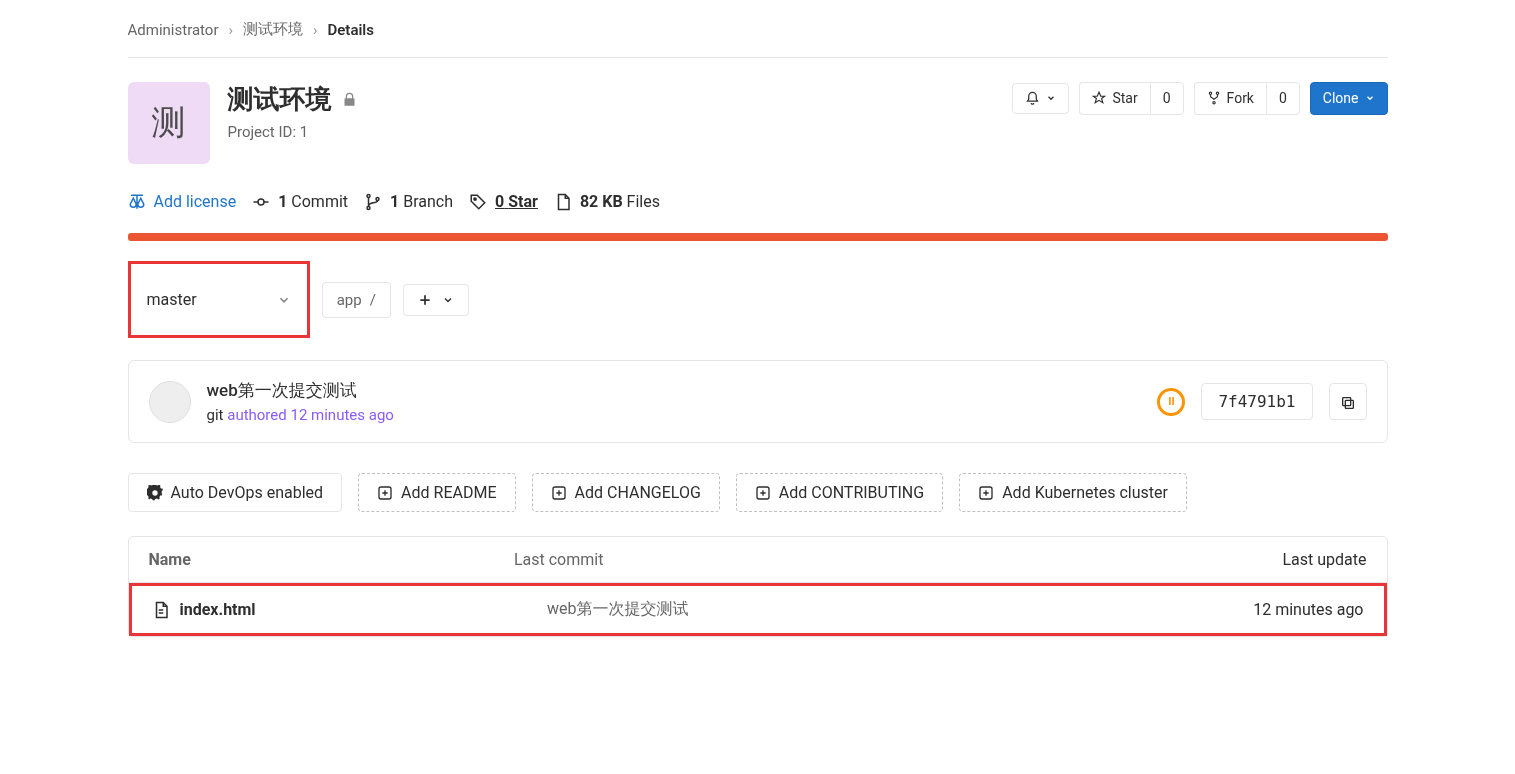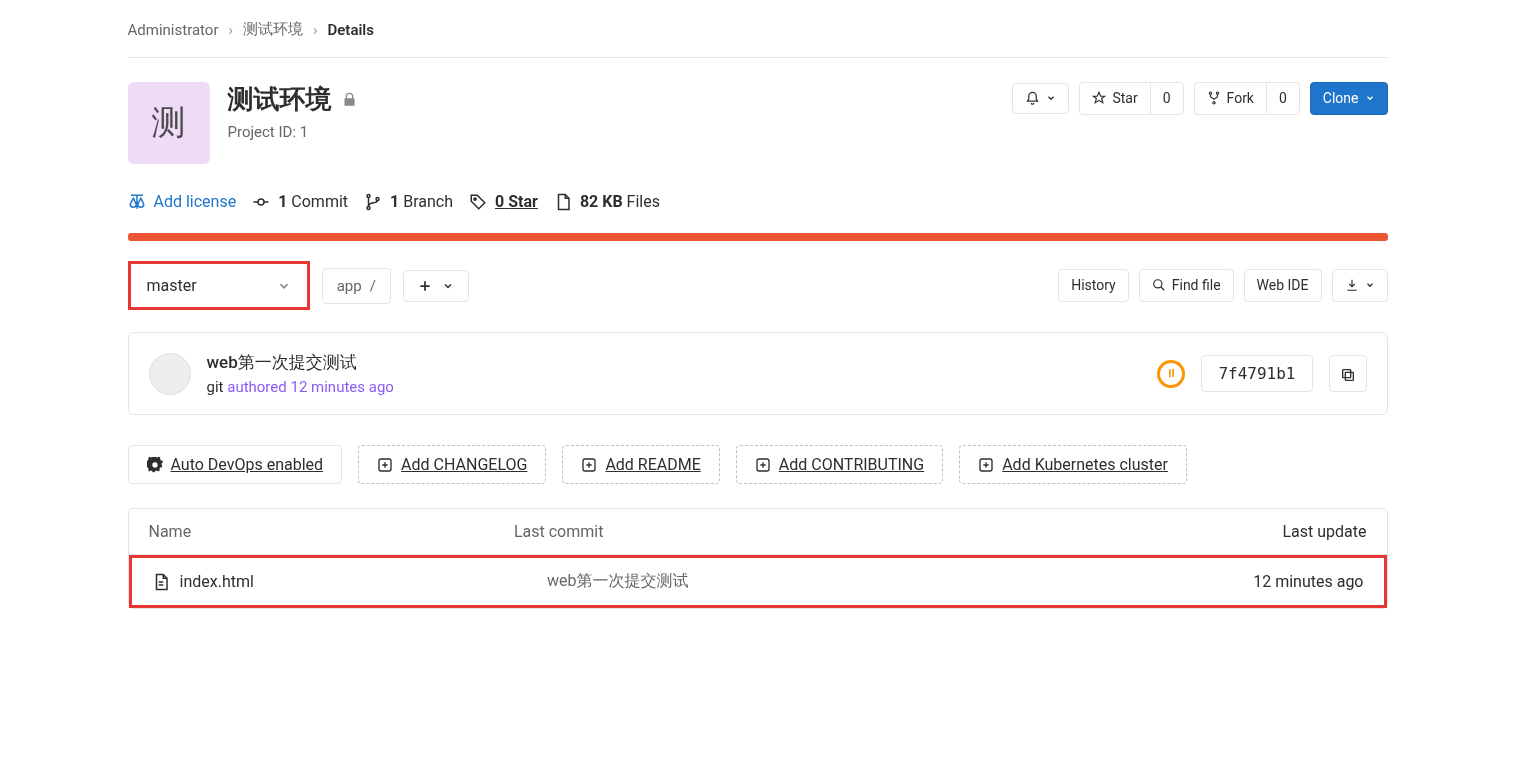--- a/index.html
+++ b/index.html
@@ -33,49 +33,49 @@
 .stat-item { display: inline-flex; align-items: center; gap: 8px; font-size: 16px; color: #2e2e2e; }
 .stat-item .count { font-weight: 700; }
 .stat-link { color: #1f75cb; }
 .underline { text-decoration: underline; font-weight: 700; }
 
 
 .orange-bar { height: 8px; background: #ec5533; margin-top: 22px; border-radius: 3px; }
 
 
 .branch-row { display: flex; align-items: center; margin-top: 20px; gap: 12px; }
-.branch-select { border: 3px solid #e83535; display: flex; align-items: center; border-radius: 0; padding: 12px 16px; font-size: 16px; gap: 80px; }
+.branch-select { border: 3px solid #e83535; display: flex; align-items: center; border-radius: 0; padding: 26px 16px; font-size: 16px; gap: 80px; }
 .dropdown-chevron { color: #888; }
 .breadcrumb-path { display: flex; align-items: center; border: 1px solid #e5e5e5; border-radius: 4px; padding: 8px 14px; font-size: 15px; color: #666; }
 .plus-dropdown { display: flex; align-items: center; gap: 10px; border: 1px solid #e5e5e5; border-radius: 4px; padding: 8px 14px; font-size: 18px; color: #333; }
 
 .right-actions { margin-left: auto; display: flex; gap: 10px; }
 
 
 .commit-panel { border: 1px solid #e5e5e5; border-radius: 6px; margin-top: 22px; padding: 18px 20px; display: flex; align-items: center; gap: 16px; }
 .commit-avatar { width: 42px; height: 42px; border-radius: 50%; background: #eee; border: 1px solid #e0e0e0; }
 .commit-meta { flex: 1; }
 .commit-title { font-size: 17px; color: #2e2e2e; font-weight: 500; }
 .commit-sub { font-size: 15px; margin-top: 4px; color: #2e2e2e; }
 .commit-sub .muted { color: #8b5cf6; }
 .status-circle { width: 28px; height: 28px; border: 3px solid #fc9403; border-radius: 50%; display: flex; align-items: center; justify-content: center; color: #fc9403; font-weight: 700; font-size: 11px; }
 .commit-sha { border: 1px solid #e5e5e5; border-radius: 4px; padding: 8px 16px; font-family: ui-monospace, monospace; font-size: 16px; }
 .copy-btn { border: 1px solid #e5e5e5; border-radius: 4px; padding: 8px 10px; cursor: pointer; }
 
 
-.quick-actions { display: flex; gap: 16px; margin-top: 30px; flex-wrap: wrap; text-decoration: underline; }
+.quick-actions { display: flex; gap: 16px; margin-top: 30px; flex-wrap: wrap; }
 .btn-dashed { border: 1px dashed #c0c0c0; background: #fff; border-radius: 4px; padding: 9px 18px; font-size: 16px; color: #2e2e2e; display: inline-flex; align-items: center; gap: 8px; cursor: pointer; }
 .btn-solid { border: 1px solid #e5e5e5; background: #fff; border-radius: 4px; padding: 9px 18px; font-size: 16px; color: #2e2e2e; display: inline-flex; align-items: center; gap: 8px; cursor: pointer; }
 
 
 .file-table { margin-top: 24px; border: 1px solid #e5e5e5; border-radius: 5px; }
 .file-table-head, .file-table-row { display: flex; align-items: center; padding: 13px 20px; font-size: 16px; }
 .file-table-head { color: #666; border-bottom: 1px solid #e5e5e5; }
 .file-table-row { border-top: 1px solid transparent; gap: 32px; }
-.col-name { width: 30%; display: flex; align-items: center; gap: 10px; }
+.col-name { width: 30%; display: flex; align-items: center; gap: 10px; font-weight: bold; }
 .col-commit { flex: 1; color: #666; }
 .col-update { text-align: right; min-width: 160px; color: #2e2e2e; }
 .highlight-red { border: 3px solid #e83535; }
 
 
 .i { display: inline-block; vertical-align: middle; }
 svg { display: block; }
 </style>
 </head>
 <body>
@@ -233,45 +233,20 @@
             <path d="M12 4v16M4 12h16"></path>
           </svg>
         </span>
       <span>
           <svg width="12" height="12" viewBox="0 0 24 24" fill="none" stroke="currentColor" stroke-width="3">
             <path d="M6 9l6 6 6-6"></path>
           </svg>
         </span>
     </div>
 
-    <div class="right-actions">
-      <span class="btn">History</span>
-      <span class="btn">
-        <span class="i">
-            <svg width="14" height="14" viewBox="0 0 24 24" fill="none" stroke="currentColor" stroke-width="2">
-              <circle cx="10" cy="10" r="7"></circle>
-              <path d="M21 21l-6-6"></path>
-            </svg>
-          </span>
-        <span>Find file</span>
-      </span>
-      <span class="btn">Web IDE</span>
-      <span class="btn">
-        <span class="i">
-            <svg width="14" height="14" viewBox="0 0 24 24" fill="none" stroke="currentColor" stroke-width="2">
-              <path d="M12 3v12m-5-5l5 5 5-5M4 21h16"></path>
-            </svg>
-          </span>
-        <span>
-            <svg width="10" height="10" viewBox="0 0 24 24" fill="none" stroke="currentColor" stroke-width="3">
-              <path d="M6 9l6 6 6-6"></path>
-            </svg>
-          </span>
-      </span>
-    </div>
   </div>
 
   <div class="commit-panel">
     <div class="commit-avatar"></div>
     <div class="commit-meta">
       <div class="commit-title">web第一次提交测试</div>
       <div class="commit-sub">
         <span>git</span>
         <span class="muted"> <span>authored</span> <span>12 minutes ago</span></span>
       </div>
@@ -295,30 +270,30 @@
         </span>
       <span>Auto DevOps enabled</span>
     </span>
     <span class="btn-dashed">
       <span class="i">
           <svg width="16" height="16" viewBox="0 0 24 24" fill="none" stroke="currentColor" stroke-width="2">
             <rect x="3" y="3" width="18" height="18" rx="3"></rect>
             <path d="M12 8v8M8 12h8"></path>
           </svg>
         </span>
-      <span>Add CHANGELOG</span>
+      <span>Add README</span>
     </span>
     <span class="btn-dashed">
       <span class="i">
           <svg width="16" height="16" viewBox="0 0 24 24" fill="none" stroke="currentColor" stroke-width="2">
             <rect x="3" y="3" width="18" height="18" rx="3"></rect>
             <path d="M12 8v8M8 12h8"></path>
           </svg>
         </span>
-      <span>Add README</span>
+      <span>Add CHANGELOG</span>
     </span>
     <span class="btn-dashed">
       <span class="i">
           <svg width="16" height="16" viewBox="0 0 24 24" fill="none" stroke="currentColor" stroke-width="2">
             <rect x="3" y="3" width="18" height="18" rx="3"></rect>
             <path d="M12 8v8M8 12h8"></path>
           </svg>
         </span>
       <span>Add CONTRIBUTING</span>
     </span>

